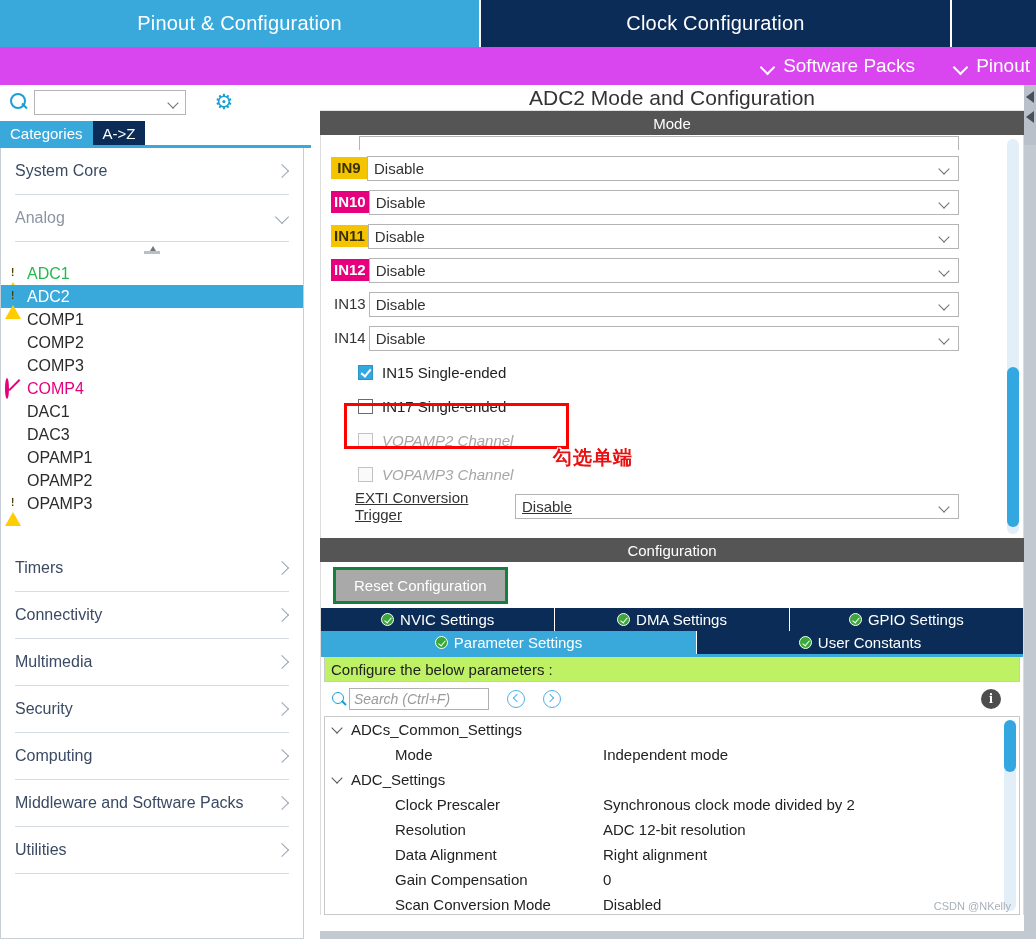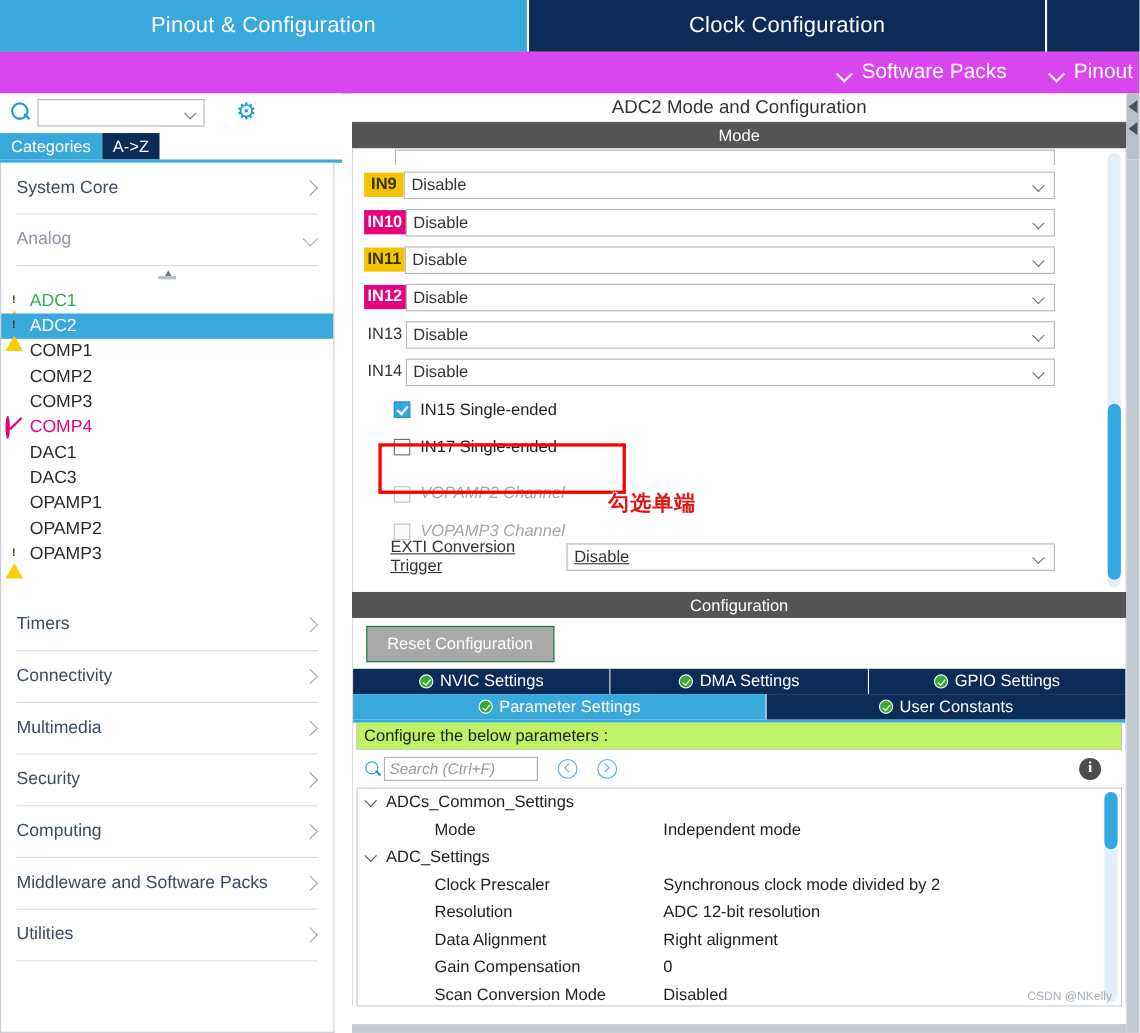--- a/index.html
+++ b/index.html
@@ -217,21 +217,21 @@
   .spacer-gap { height: 30px; }
 
   
   .rightpanel {
     position: absolute; left: 320px; top: 85px;
     width: 704px; height: 854px;
   }
   .panel-title {
     height: 26px; background: #ffffff;
     display: flex; align-items: center; justify-content: center;
-    font-size: 17px; color: #333;
+    font-size: 21px; color: #333;
     border-bottom: 1px solid #e3e3e3;
   }
   .band-dark {
     height: 24px; background: #555555;
     display: flex; align-items: center; justify-content: center;
     color: #ffffff; font-size: 15px;
   }
 
   .mode-area {
     position: relative;
@@ -262,21 +262,21 @@
     font-size: 15px; color: #333;
     margin-right: 38px;
   }
   .in-select.partial-top { height: 14px; border-bottom: none; }
 
   .cbrow {
     height: 34px; display: flex; align-items: center;
     padding-left: 37px; gap: 9px;
     font-size: 15px; color: #222;
   }
-  .cbrow.disabled { color: #a6a6a6; font-style: italic; align-items: flex-end; }
+  .cbrow.disabled { color: #a6a6a6; font-style: italic; }
   .cb {
     width: 15px; height: 15px; border: 1.4px solid #6b6b6b;
     background: #ffffff; flex: none; position: relative;
   }
   .cb.checked { background: #33a8e0; border-color: #2b93c6; }
   .cb.checked::after {
     content: ""; position: absolute; left: 4px; top: 1px;
     width: 4px; height: 8px;
     border-right: 2px solid #fff; border-bottom: 2px solid #fff;
     transform: rotate(40deg);
@@ -318,21 +318,21 @@
 
   
   .config-area {
     background: #ffffff;
     border-left: 1px solid #dcdcdc;
     border-right: 1px solid #dcdcdc;
   }
   .reset-wrap { height: 46px; display: flex; align-items: center; padding-left: 12px; }
   .reset-btn {
     background: #a9a9a9; color: #ffffff;
-    font-size: 15px; border: 1px solid #15803d;
+    font-size: 15px; border: 3px solid #15803d;
     padding: 7px 18px;
     cursor: default;
   }
   .tabs-row { display: flex; height: 23px; text-align: center; }
   .ctab {
     flex: 1; height: 23px;
     display: flex; align-items: center; justify-content: center; gap: 6px;
     color: #ffffff; font-size: 15px;
     background: #0b2c56;
     border-right: 1px solid #ffffff;

